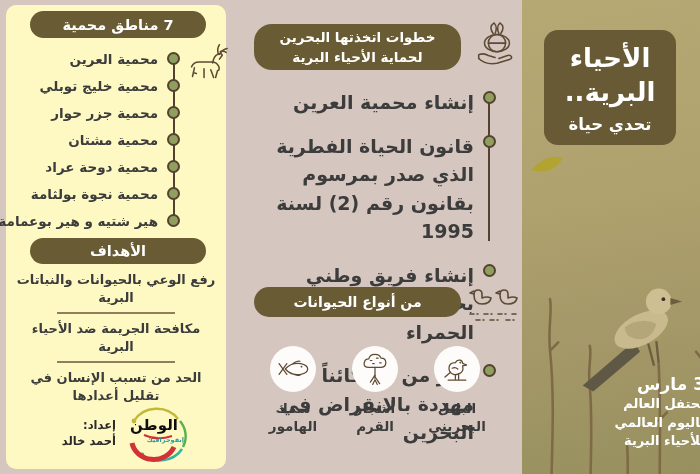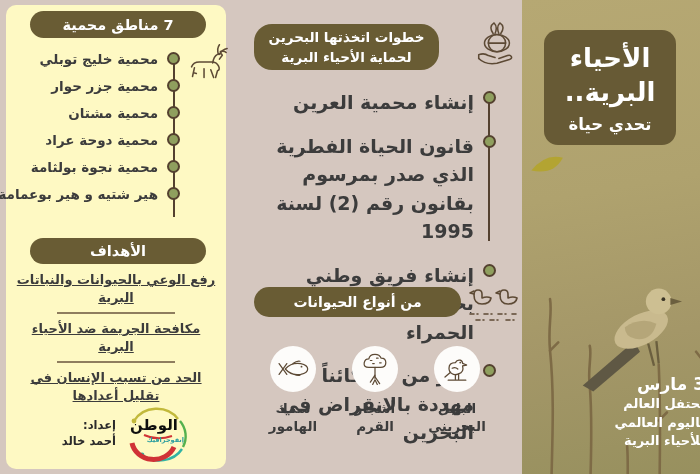--- a/index.html
+++ b/index.html
@@ -30,30 +30,30 @@
   .reserve-line { position:absolute; right:51px; top:50px; width:2px; height:162px; background:#54412f; }
   .reserves { position:absolute; top:40px; left:0; right:0; list-style:none; }
   .reserves li { height:27px; display:flex; align-items:center; gap:9px; padding-right:46px; }
   .dot {
     width:13px; height:13px; border-radius:50%;
     background:#8f9f5e; border:2px solid #54412f; flex-shrink:0;
   }
   .reserves .lbl { font-size:13.5px; white-space:nowrap; }
   .goals-pill { position:absolute; left:24px; top:233px; width:176px; height:26px; font-size:14.5px; }
   .goals { position:absolute; top:266px; left:8px; right:8px; text-align:center; }
-  .goals p { font-size:13px; line-height:1.35;text-decoration:underline; }
+  .goals p { font-size:13px; line-height:1.35; }
   .goal-div { width:118px; height:2px; background:#8e7d5e; margin:6px auto; }
   .footer-row { position:absolute; bottom:6px; left:30px; right:34px; display:flex; align-items:center; gap:4px; }
   .logo { position:relative; width:72px; height:58px; flex-shrink:0; }
   .logo-name { position:absolute; top:11px; left:0; right:4px; text-align:center; font-size:15px; color:#0e0e0e; }
   .logo-sub { position:absolute; top:31px; left:0; right:8px; font-size:6.5px; color:#2a9d9f; }
   .credit { text-align:right; font-size:11.5px; color:#2b2b2b; line-height:1.35; }
   
   .middle { position:absolute; left:226px; top:0; width:296px; height:474px; }
-  .mid-pill { position:absolute; left:28px; top:24px; width:185px; height:46px; font-size:13.5px; line-height:1.5; padding:2px 12px; border-radius:18px; }
+  .mid-pill { position:absolute; left:28px; top:24px; width:207px; height:46px; font-size:13.5px; line-height:1.5; padding:2px 12px; border-radius:18px; }
   .hand-icon { position:absolute; left:245px; top:22px; width:50px; height:48px; }
   .steps-line { position:absolute; right:32px; top:96px; width:2px; height:145px; background:#54412f; }
   .steps { position:absolute; top:88px; left:0; right:0; list-style:none; }
   .steps li { display:flex; align-items:flex-start; gap:9px; padding-right:26px; margin-bottom:15px; }
   .steps .dot { margin-top:3px; }
   .steps .lbl { font-size:19px; line-height:1.5; text-align:right; max-width:215px; }
   .animals-pill { position:absolute; left:28px; top:287px; width:207px; height:30px; font-size:14px; }
   .ducks { position:absolute; left:240px; top:280px; width:56px; height:46px; }
   .animals-row { position:absolute; top:346px; left:28px; width:242px; display:flex; justify-content:space-between; }
   .animal { width:78px; text-align:center; }
@@ -97,20 +97,24 @@
       <path d="M32,29 l3,8"></path>
       <path d="M34,22 q1,-7 5,-9 q4,-2 5,1 l-3,4"></path>
       <path d="M40,13 q-2,-6 1,-10"></path>
       <path d="M41,13 q3,-5 8,-6"></path>
       <path d="M42,10 q4,-1 6,1"></path>
     </g>
   </svg>
 
   <div class="reserve-line"></div>
   <ul class="reserves">
+    <li>
+        <span class="dot"></span>
+        <span class="lbl">محمية العرين</span>
+      </li>
     <li>
         <span class="dot"></span>
         <span class="lbl">محمية خليج توبلي</span>
       </li>
     <li>
         <span class="dot"></span>
         <span class="lbl">محمية جزر حوار</span>
       </li>
     <li>
         <span class="dot"></span>

